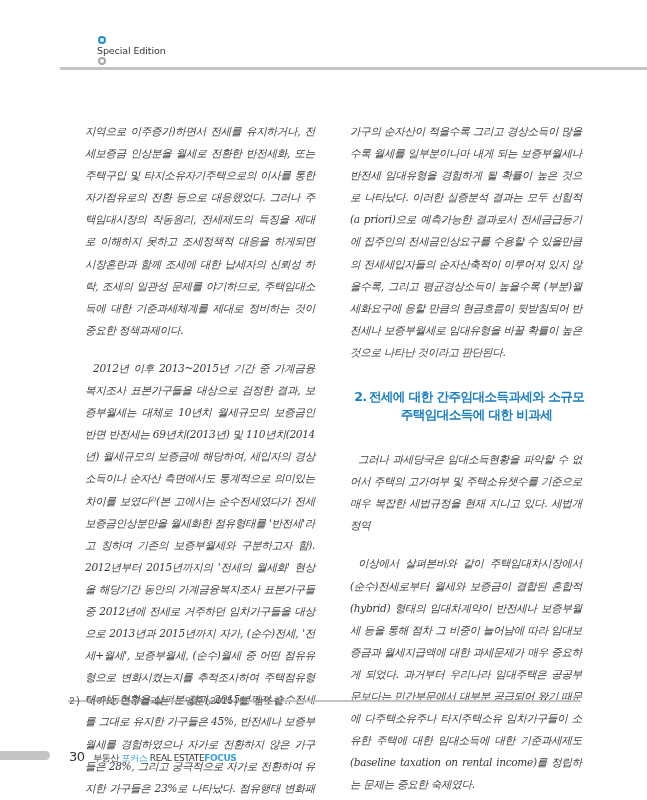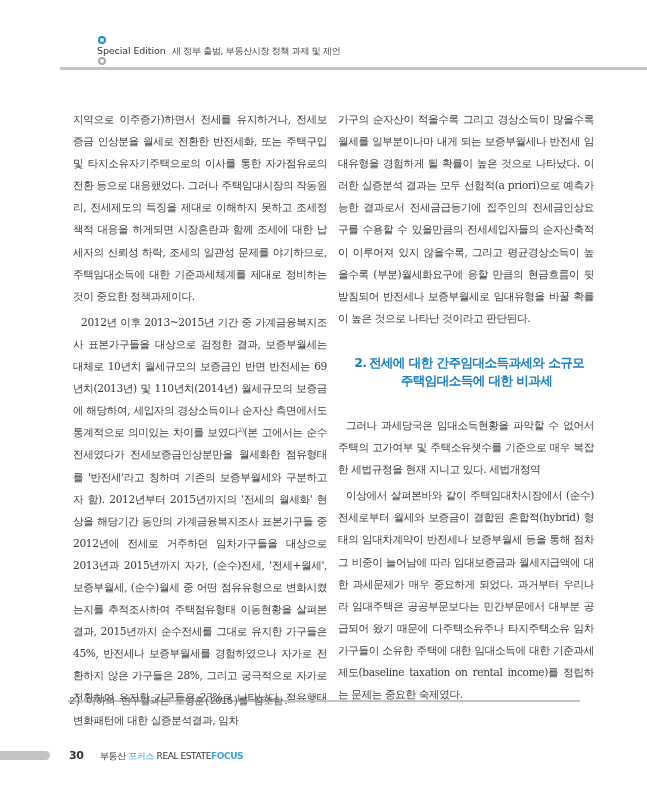--- a/index.html
+++ b/index.html
@@ -10,44 +10,43 @@
   .hdr-circle { position: absolute; width: 8px; height: 8px; border-radius: 50%; border: 2px solid; background: #fff; }
   .hdr-circle.top { left: 72px; top: 36px; border-color: #1a8fcf; }
   .hdr-circle.bottom { left: 72px; top: 57px; border-color: #a8a8a8; }
   .hdr-edition { position: absolute; left: 71px; top: 45px; font-family: "DejaVu Sans", sans-serif; font-size: 9.5px; color: #333; letter-spacing: -0.1px; }
   .hdr-subtitle { position: absolute; left: 146px; top: 45px; font-family: "DejaVu Sans", sans-serif; font-size: 9px; color: #444; letter-spacing: -0.3px; }
   .hdr-rule { position: absolute; left: 34px; top: 67px; width: 613px; height: 3px; background: #c4c4c4; }
 
   .col { position: absolute; top: 104px; width: 262px; font-size: 10.6px; line-height: 22.1px; letter-spacing: -0.35px; text-align: justify; }
   .col.left { left: 69px; }
   .col.right { left: 334px; width: 264px; }
-  .para { margin: 4px; }
+  .para { margin: 16px; font-style: italic; }
   .para.indent { text-indent: 8px; }
 
   .section-heading { color: #1b7fc4; font-family: "DejaVu Sans", sans-serif; font-weight: bold; font-size: 12.6px; line-height: 18px; letter-spacing: -0.6px; margin-top: 25px; margin-bottom: 24px; padding-left: 4px; text-align: center; }
   .section-heading .num { display: inline-block; width: 17px; }
   .section-heading .line2 { display: block; padding-left: 17px; }
 
   .fn-rule { position: absolute; left: 68px; top: 700px; width: 512px; height: 2px; background: #c4c4c4; }
   .footnote { position: absolute; left: 69px; top: 694px; font-family: Liberation Mono, monospace; font-size: 10px; color: #555; letter-spacing: -0.3px; }
 
   .footer-bar { position: absolute; left: 0; top: 751px; width: 50px; height: 9px; background: #c4c4c4; border-radius: 0 5px 5px 0; }
   .footer { position: absolute; left: 69px; top: 749px; font-family: "DejaVu Sans", sans-serif; font-size: 9px; color: #333; letter-spacing: -0.4px; white-space: nowrap; }
-  .footer .page-num { font-size: 11px; font-weight: bold; margin-right: 14px; }
+  .footer .page-num { font-size: 13px; font-weight: normal; margin-right: 6px; }
   .footer .accent { color: #3aa0dc; }
   .footer .accent-bold { color: #3aa0dc; font-weight: bold; }
   sup { font-size: 6px; line-height: 0; vertical-align: 4px; }
 </style>
 </head>
 <body>
 
 <div class="header">
   <span class="hdr-circle top"></span>
   <span class="hdr-edition">Special Edition</span>
-  <span class="hdr-subtitle">새 정부 출범, 부동산시장 정책 과제 및 제언</span>
   <span class="hdr-circle bottom"></span>
   <div class="hdr-rule"></div>
 </div>
 
 <div class="col left">
   <p class="para">지역으로 이주증가)하면서 전세를 유지하거나, 전세보증금 인상분을 월세로 전환한 반전세화, 또는 주택구입 및 타지소유자기주택으로의 이사를 통한 자가점유로의 전환 등으로 대응했었다. 그러나 주택임대시장의 작동원리, 전세제도의 특징을 제대로 이해하지 못하고 조세정책적 대응을 하게되면 시장혼란과 함께 조세에 대한 납세자의 신뢰성 하락, 조세의 일관성 문제를 야기하므로, 주택임대소득에 대한 기준과세체계를 제대로 정비하는 것이 중요한 정책과제이다.</p>
   <p class="para indent"><span>2012년 이후 2013~2015년 기간 중 가계금융복지조사 표본가구들을 대상으로 검정한 결과, 보증부월세는 대체로 10년치 월세규모의 보증금인 반면 반전세는 69년치(2013년) 및 110년치(2014년) 월세규모의 보증금에 해당하여, 세입자의 경상소득이나 순자산 측면에서도 통계적으로 의미있는 차이를 보였다</span><sup>2)</sup><span>(본 고에서는 순수전세였다가 전세보증금인상분만을 월세화한 점유형태를 '반전세'라고 칭하며 기존의 보증부월세와 구분하고자 함). 2012년부터 2015년까지의 '전세의 월세화' 현상을 해당기간 동안의 가계금융복지조사 표본가구들 중 2012년에 전세로 거주하던 임차가구들을 대상으로 2013년과 2015년까지 자가, (순수)전세, '전세+월세', 보증부월세, (순수)월세 중 어떤 점유유형으로 변화시켰는지를 추적조사하여 주택점유형태 이동현황을 살펴본 결과, 2015년까지 순수전세를 그대로 유지한 가구들은 45%, 반전세나 보증부월세를 경험하였으나 자가로 전환하지 않은 가구들은 28%, 그리고 궁극적으로 자가로 전환하여 유지한 가구들은 23%로 나타났다. 점유행태 변화패턴에 대한 실증분석결과, 임차</span></p>
 </div>
 
 <div class="col right">

